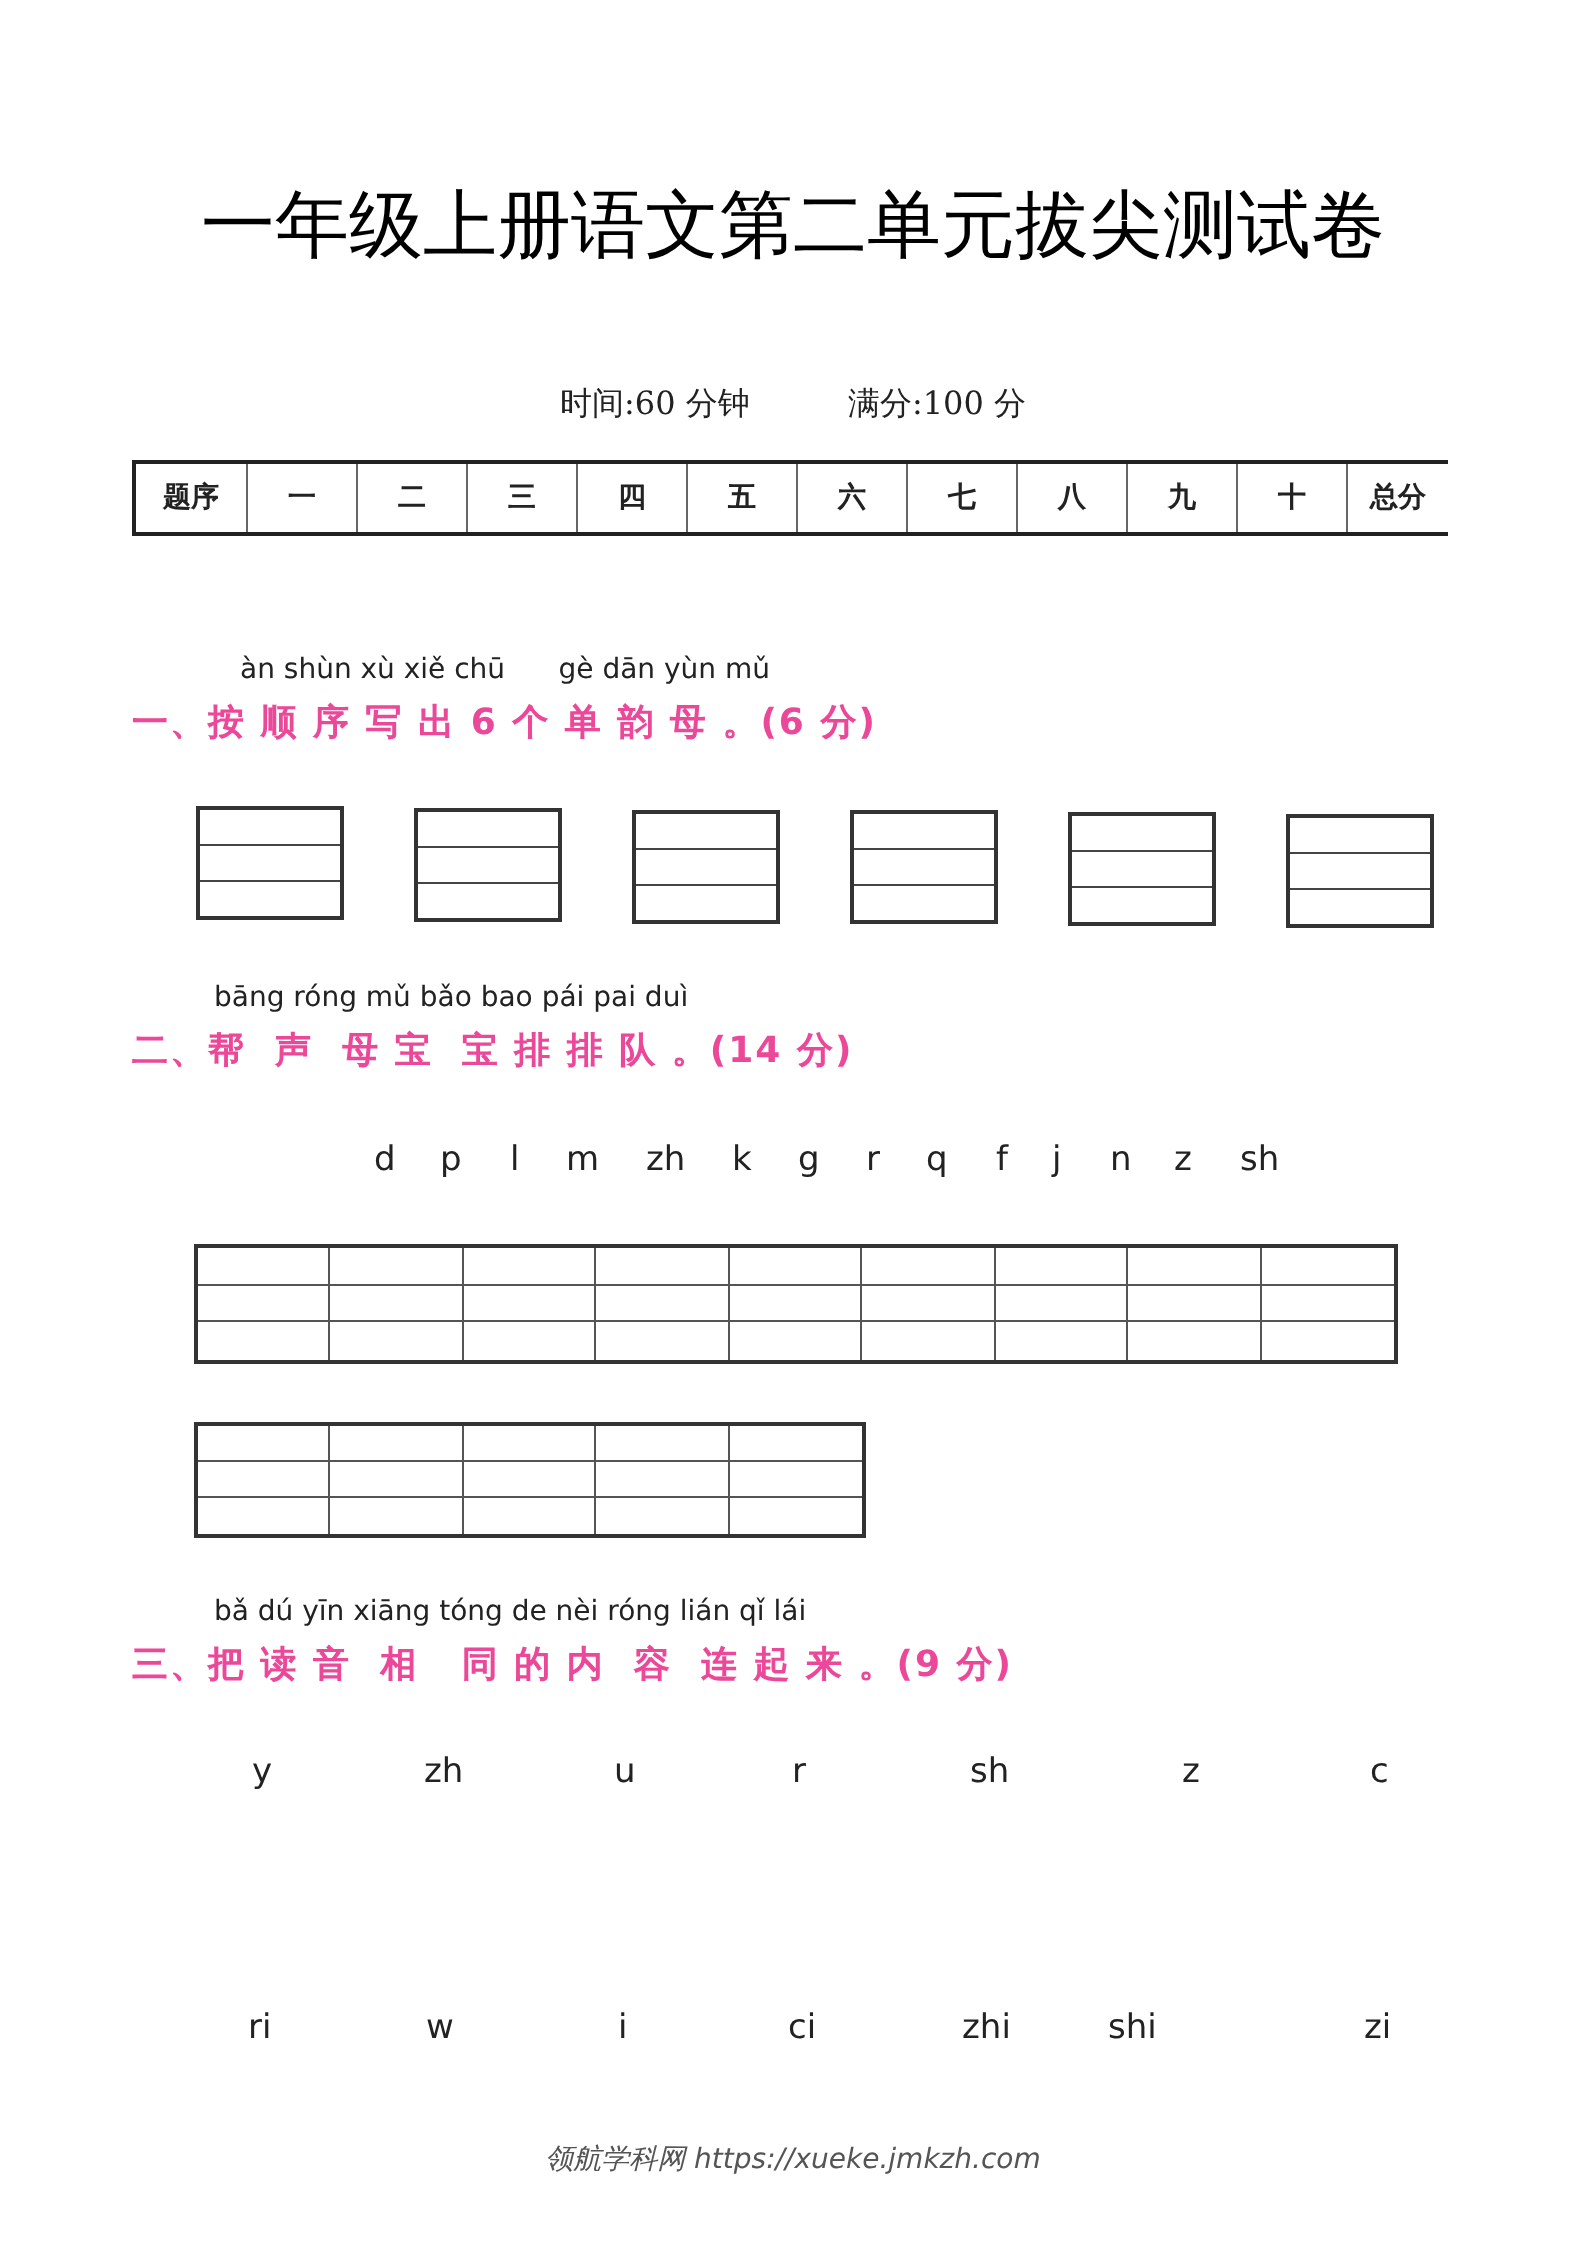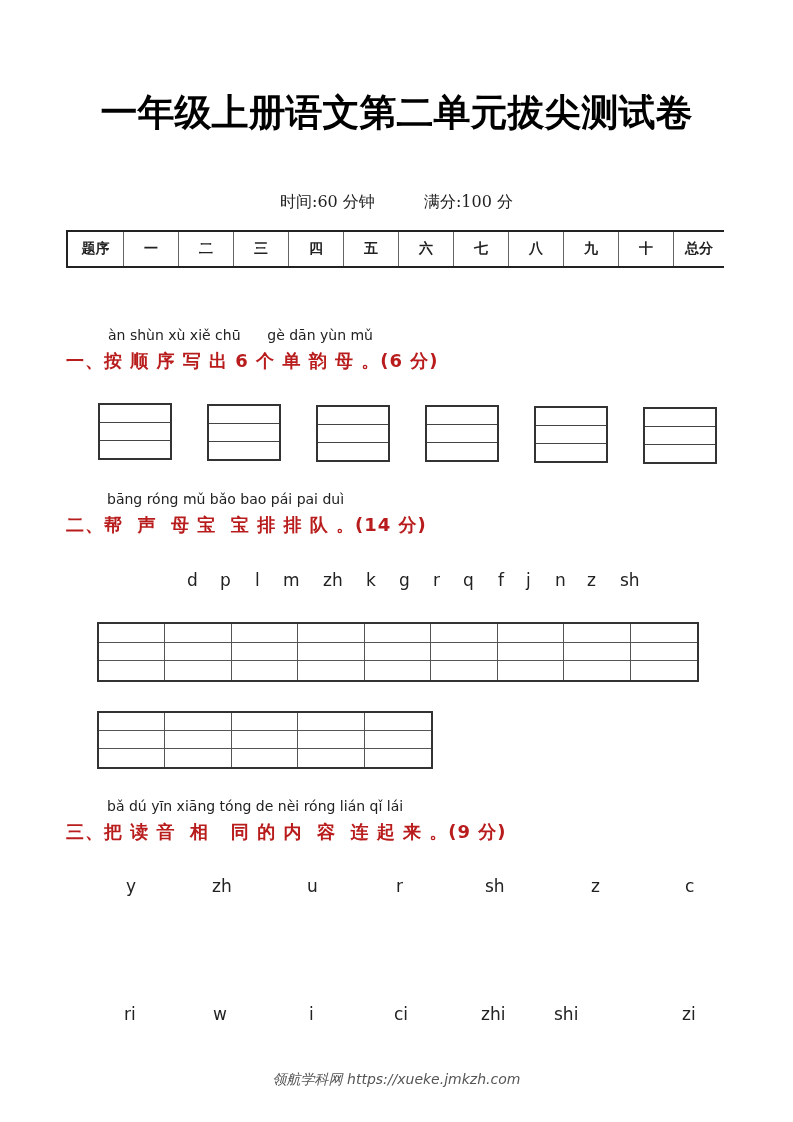--- a/index.html
+++ b/index.html
@@ -1,32 +1,32 @@
 <!DOCTYPE html>
 <html><head>
 <meta charset="utf-8">
 <style>
   html, body { margin: 0; padding: 0; background: #ffffff; }
   body { width: 793px; height: 1122px; position: relative; overflow: hidden;
          font-family: "DejaVu Sans", sans-serif; color: #1a1a1a; }
   .abs { position: absolute; }
   .title { left: 0; width: 793px; top: 88px; text-align: center; font-size: 37px;
-           font-weight: bold; letter-spacing: 0px; color: #000; font-family: "DejaVu Sans", sans-serif; }
+           font-weight: normal; letter-spacing: 0px; color: #000; font-family: "DejaVu Sans", sans-serif; }
   .meta { top: 192px; left: 0; width: 793px; text-align: center; font-size: 16px;
           font-family: "DejaVu Serif", serif; color: #222; }
   .meta span { margin: 0 22px; }
   table.score { position: absolute; left: 66px; top: 230px; border-collapse: collapse;
                 border-top: 2px solid #222; border-bottom: 2px solid #222; }
   table.score td { border: 1px solid #666; height: 34px; text-align: center;
                    font-size: 14px; font-weight: bold; padding: 0; color: #222; }
   table.score td:first-child { border-left: 2px solid #222; width: 55px; }
   table.score td.c { width: 54px; }
   table.score td.last { border-right: none; width: 50px; }
   .pinyin { font-size: 14px; color: #222; font-family: "DejaVu Sans", sans-serif; }
-  .heading { font-size: 18px; font-weight: bold; color: #b91c1c; letter-spacing: 1px; }
+  .heading { font-size: 18px; font-weight: bold; color: #ec4899; letter-spacing: 1px; }
   .box4 { position: absolute; width: 70px; height: 53px; border: 2px solid #333; }
   .box4 .ln { position: absolute; left: 0; right: 0; height: 0; border-top: 1px solid #444; }
   .grid { position: absolute; border: 2px solid #333; display: grid; }
   .grid .cell { border-right: 1px solid #555; border-bottom: 1px solid #555; }
   .letters { font-size: 17px; color: #222; }
   .letters span { position: absolute; }
   .footer { top: 1071px; left: 0; width: 793px; text-align: center; font-size: 14px; color: #555; font-style: italic; }
 </style>
 </head>
 <body>
@@ -50,21 +50,21 @@
     <td class="c">六</td>
     <td class="c">七</td>
     <td class="c">八</td>
     <td class="c">九</td>
     <td class="c">十</td>
     <td class="last">总分</td>
   </tr>
 </tbody>
   </table>
 
-<div class="abs pinyin" style="left:108px; top:327px; white-space:pre;">àn shùn xù xiě chū      gè dān yùn mǔ</div>
+<div class="abs pinyin" style="left:120px; top:327px; white-space:pre;">àn shùn xù xiě chū      gè dān yùn mǔ</div>
 <div class="abs heading" style="left:66px; top:349px; white-space:pre;">一、按 顺 序 写 出 6 个 单 韵 母 。(6 分)</div>
 
 <div>
   <div class="box4" style="left:98px; top:403px;">
       <div class="ln" style="top:17px"></div>
       <div class="ln" style="top:35px"></div>
     </div>
   <div class="box4" style="left:207px; top:404px;">
       <div class="ln" style="top:17px"></div>
       <div class="ln" style="top:35px"></div>

